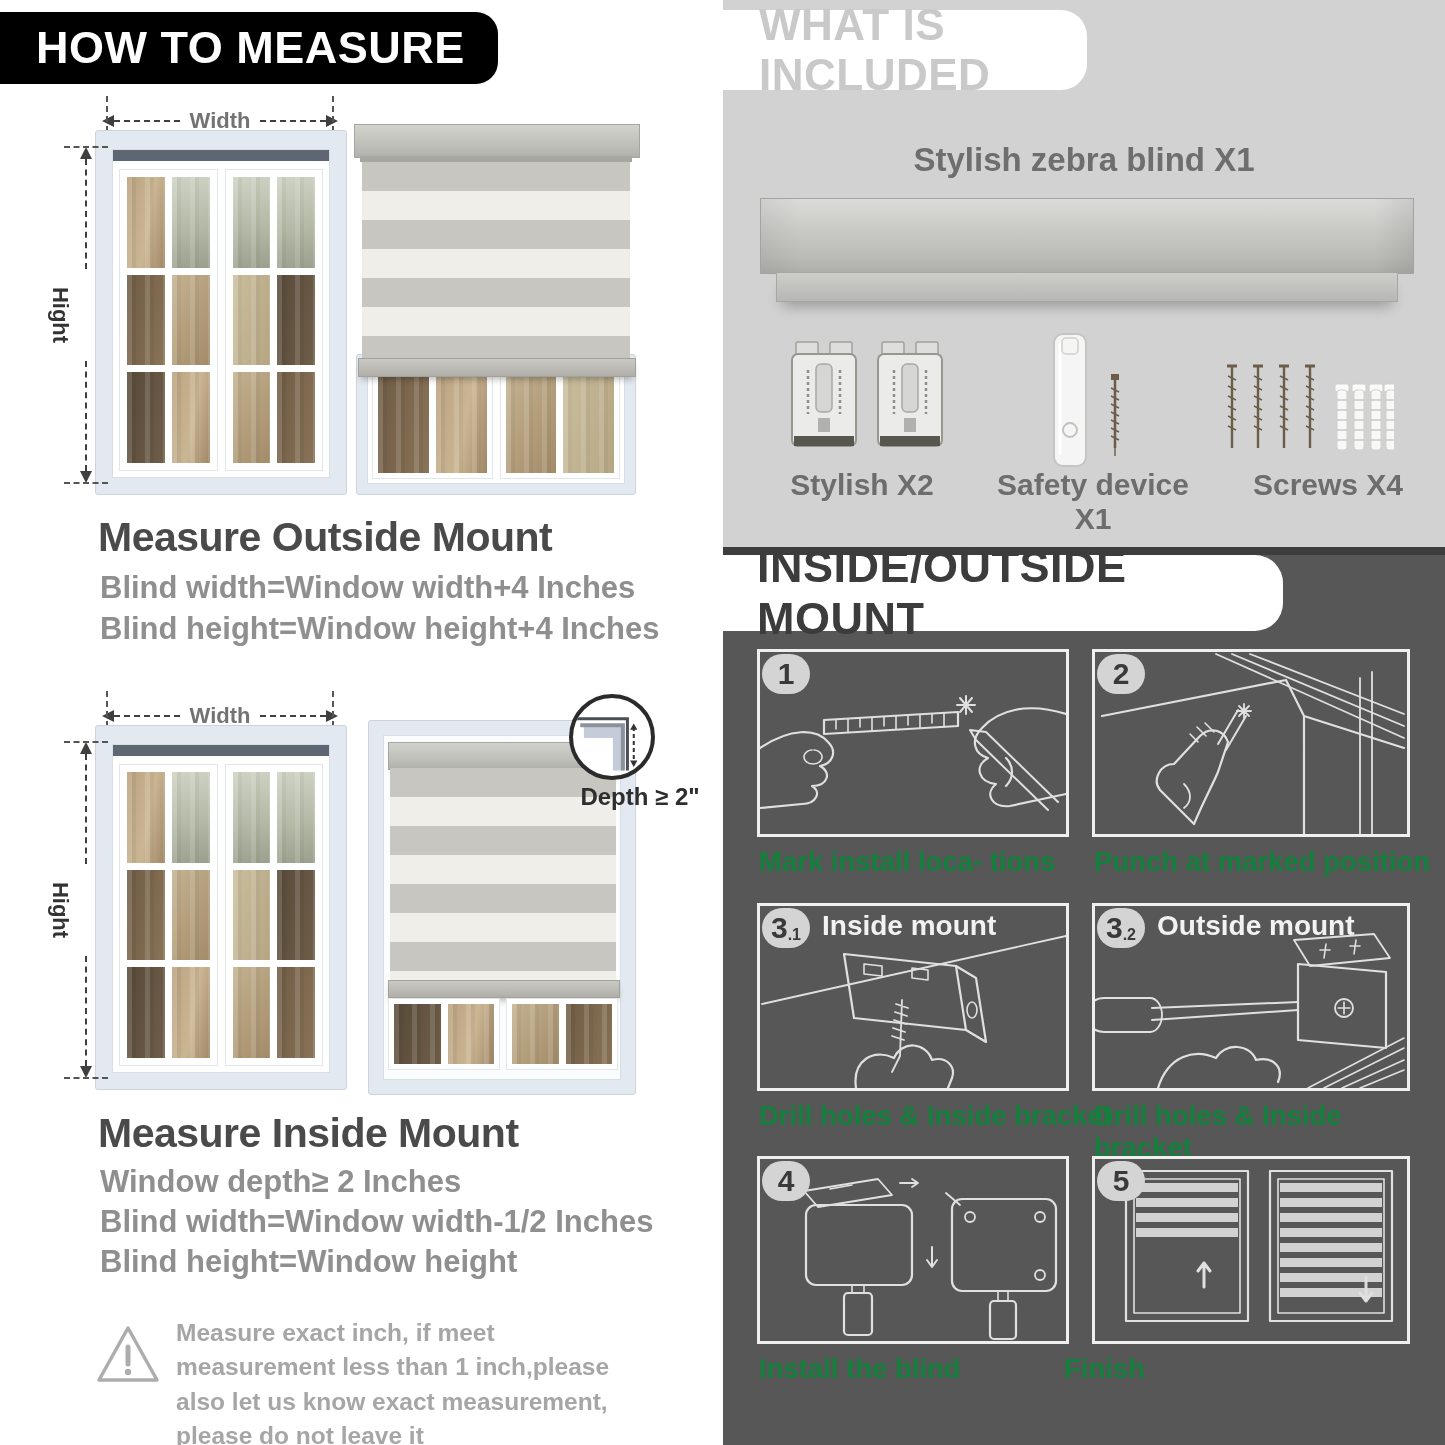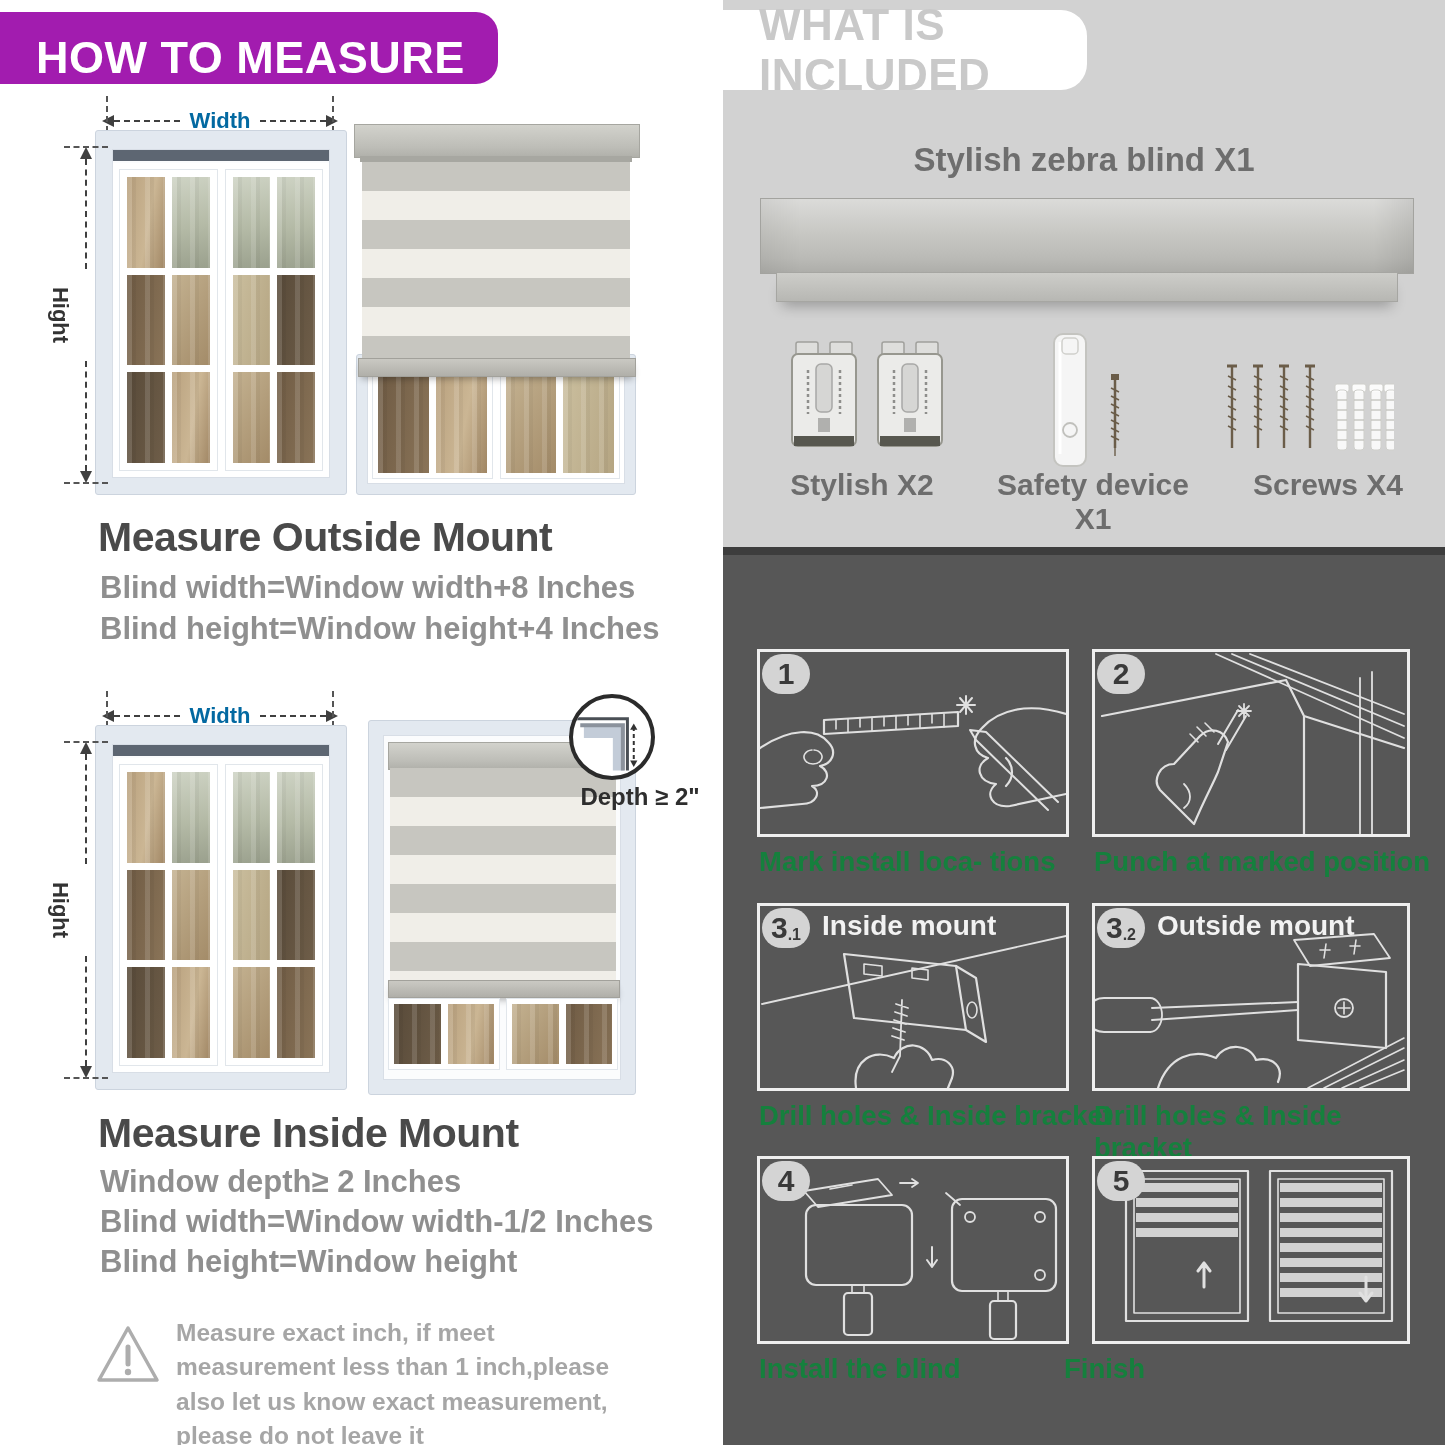--- a/index.html
+++ b/index.html
@@ -1,22 +1,22 @@
 <!DOCTYPE html>
 <html><head>
 <meta charset="utf-8">
 <style>
   html,body{margin:0;padding:0;background:#fff;}
   .canvas{position:relative;width:1445px;height:1445px;background:#fff;overflow:hidden;
           font-family:"Liberation Sans","DejaVu Sans",sans-serif;}
   .abs{position:absolute;}
 
   
-  .banner-left{left:0;top:12px;width:498px;height:72px;background:#a21caf;
-               border-radius:0 22px 22px 0;display:flex;align-items:flex-end;}
+  .banner-left{left:0;top:12px;width:498px;height:72px;background:#000000;
+               border-radius:0 22px 22px 0;display:flex;align-items:center;}
   .banner-left span{color:#fff;font-size:45px;font-weight:800;margin-left:36px;letter-spacing:.5px;}
   .banner-included{left:723px;top:10px;width:364px;height:80px;background:#fff;
                border-radius:0 26px 26px 0;display:flex;align-items:center;}
   .banner-included span{color:#c9c9c9;font-size:44px;font-weight:800;margin-left:36px;letter-spacing:.5px;}
   .banner-mount{left:723px;top:555px;width:560px;height:76px;background:#fff;
                border-radius:0 28px 28px 0;display:flex;align-items:center;z-index:5;}
   .banner-mount span{color:#3c3c3c;font-size:45px;font-weight:800;margin-left:34px;letter-spacing:.5px;}
 
   .h2{font-size:41px;font-weight:800;color:#4a4a4a;letter-spacing:-.5px;}
   .formula{font-size:31px;font-weight:700;color:#8f8f8f;}
@@ -63,21 +63,21 @@
   .cassette{background:linear-gradient(180deg,#d2d2cc,#bdbdb7 70%,#b0b0aa);border:1px solid #a6a6a0;}
   .fabric{background:repeating-linear-gradient(180deg,#c7c6c0 0 29px,#f0eee8 29px 58px);}
   .bottomrail{background:linear-gradient(180deg,#cac9c3,#b0afa9);border:1px solid #a2a19b;
               box-shadow:0 5px 7px -3px rgba(0,0,0,.3);}
 
   
   .harrow{display:flex;align-items:center;}
   .harrow .line{flex:1;border-top:2.5px dashed #3f3f3f;height:0;}
   .tri-l{width:0;height:0;border-top:6px solid transparent;border-bottom:6px solid transparent;border-right:12px solid #3f3f3f;}
   .tri-r{width:0;height:0;border-top:6px solid transparent;border-bottom:6px solid transparent;border-left:12px solid #3f3f3f;}
-  .dimlabel{font-size:22px;font-weight:800;color:#0369a1;padding:0 10px;}
+  .dimlabel{font-size:22px;font-weight:800;color:#737373;padding:0 10px;}
   .varrow{display:flex;flex-direction:column;align-items:center;}
   .varrow .vline{flex:1;border-left:2.5px dashed #3f3f3f;width:0;}
   .varrow .vgap{height:92px;}
   .tri-u{width:0;height:0;border-left:6px solid transparent;border-right:6px solid transparent;border-bottom:12px solid #3f3f3f;}
   .tri-d{width:0;height:0;border-left:6px solid transparent;border-right:6px solid transparent;border-top:12px solid #3f3f3f;}
   .vlabel{font-size:22px;font-weight:800;color:#333;transform:rotate(90deg);transform-origin:center;}
   .ext-v{border-left:2px dashed #555;width:0;height:46px;}
   .ext-h{border-top:2px dashed #555;height:0;width:44px;}
 
   
@@ -169,21 +169,21 @@
         </div>
       </div>
     </div>
     <div class="abs cassette" style="left:2px;top:6px;width:284px;height:32px;"></div>
     <div class="abs" style="left:8px;top:38px;width:272px;height:6px;background:#a7a7a1;"></div>
     <div class="abs fabric" style="left:10px;top:44px;width:268px;height:196px;"></div>
     <div class="abs bottomrail" style="left:6px;top:240px;width:276px;height:17px;"></div>
   </div>
 
   <div class="abs h2" style="left:98px;top:514px;">Measure Outside Mount</div>
-  <div class="abs formula" style="left:100px;top:570px;">Blind width=Window width+8 Inches</div>
+  <div class="abs formula" style="left:100px;top:570px;">Blind width=Window width+4 Inches</div>
   <div class="abs formula" style="left:100px;top:611px;">Blind height=Window height+4 Inches</div>
 
   <div class="abs harrow" style="left:102px;top:703px;width:236px;">
     <div class="tri-l"></div>
     <div class="line"></div>
     <span class="dimlabel">Width</span>
     <div class="line"></div>
     <div class="tri-r"></div>
   </div>
   <div class="abs ext-v" style="left:106px;top:691px;"></div>
@@ -350,20 +350,23 @@
           <rect x="-5" y="28" width="10" height="60" rx="3" fill="rgba(255,255,255,.85)" stroke="#cfcfcb"></rect>
           <path d="M-5 38 h10 M-5 48 h10 M-5 58 h10 M-5 68 h10 M-5 78 h10" stroke="rgba(195,195,190,.9)" stroke-width="1.3"></path>
         </g>
     </g>
   </svg>
 
   <div class="abs item-label" style="left:782px;top:468px;width:160px;">Stylish X2</div>
   <div class="abs item-label" style="left:982px;top:468px;width:222px;">Safety device X1</div>
   <div class="abs item-label" style="left:1224px;top:468px;width:160px;margin-left:24px;">Screws X4</div>
 
+  <div class="abs banner-mount">
+    <span>INSIDE/OUTSIDE MOUNT</span>
+  </div>
 
   <div class="abs tile" style="left:757px;top:649px;width:312px;height:188px;">
     <div class="badge">
         <span>1</span>
         <span class="sub"></span>
       </div>
     <svg class="art" viewBox="0 0 306 182" fill="none" stroke="#e0e0e0" stroke-width="2.2" stroke-linecap="round" stroke-linejoin="round">
       <path d="M64 68 L198 60 M64 82 L198 74 M64 68 V82 M198 60 V74"></path>
       <path d="M76 68 v9 M88 67 v13 M100 66 v9 M112 66 v13 M124 65 v9 M136 64 v13 M148 64 v9 M160 63 v13 M172 62 v9 M184 62 v13" stroke-width="1.6"></path>
       <path d="M206 44 v18 M197 53 h18 M200 46 l12 14 M212 46 l-12 14" stroke-width="2"></path>

